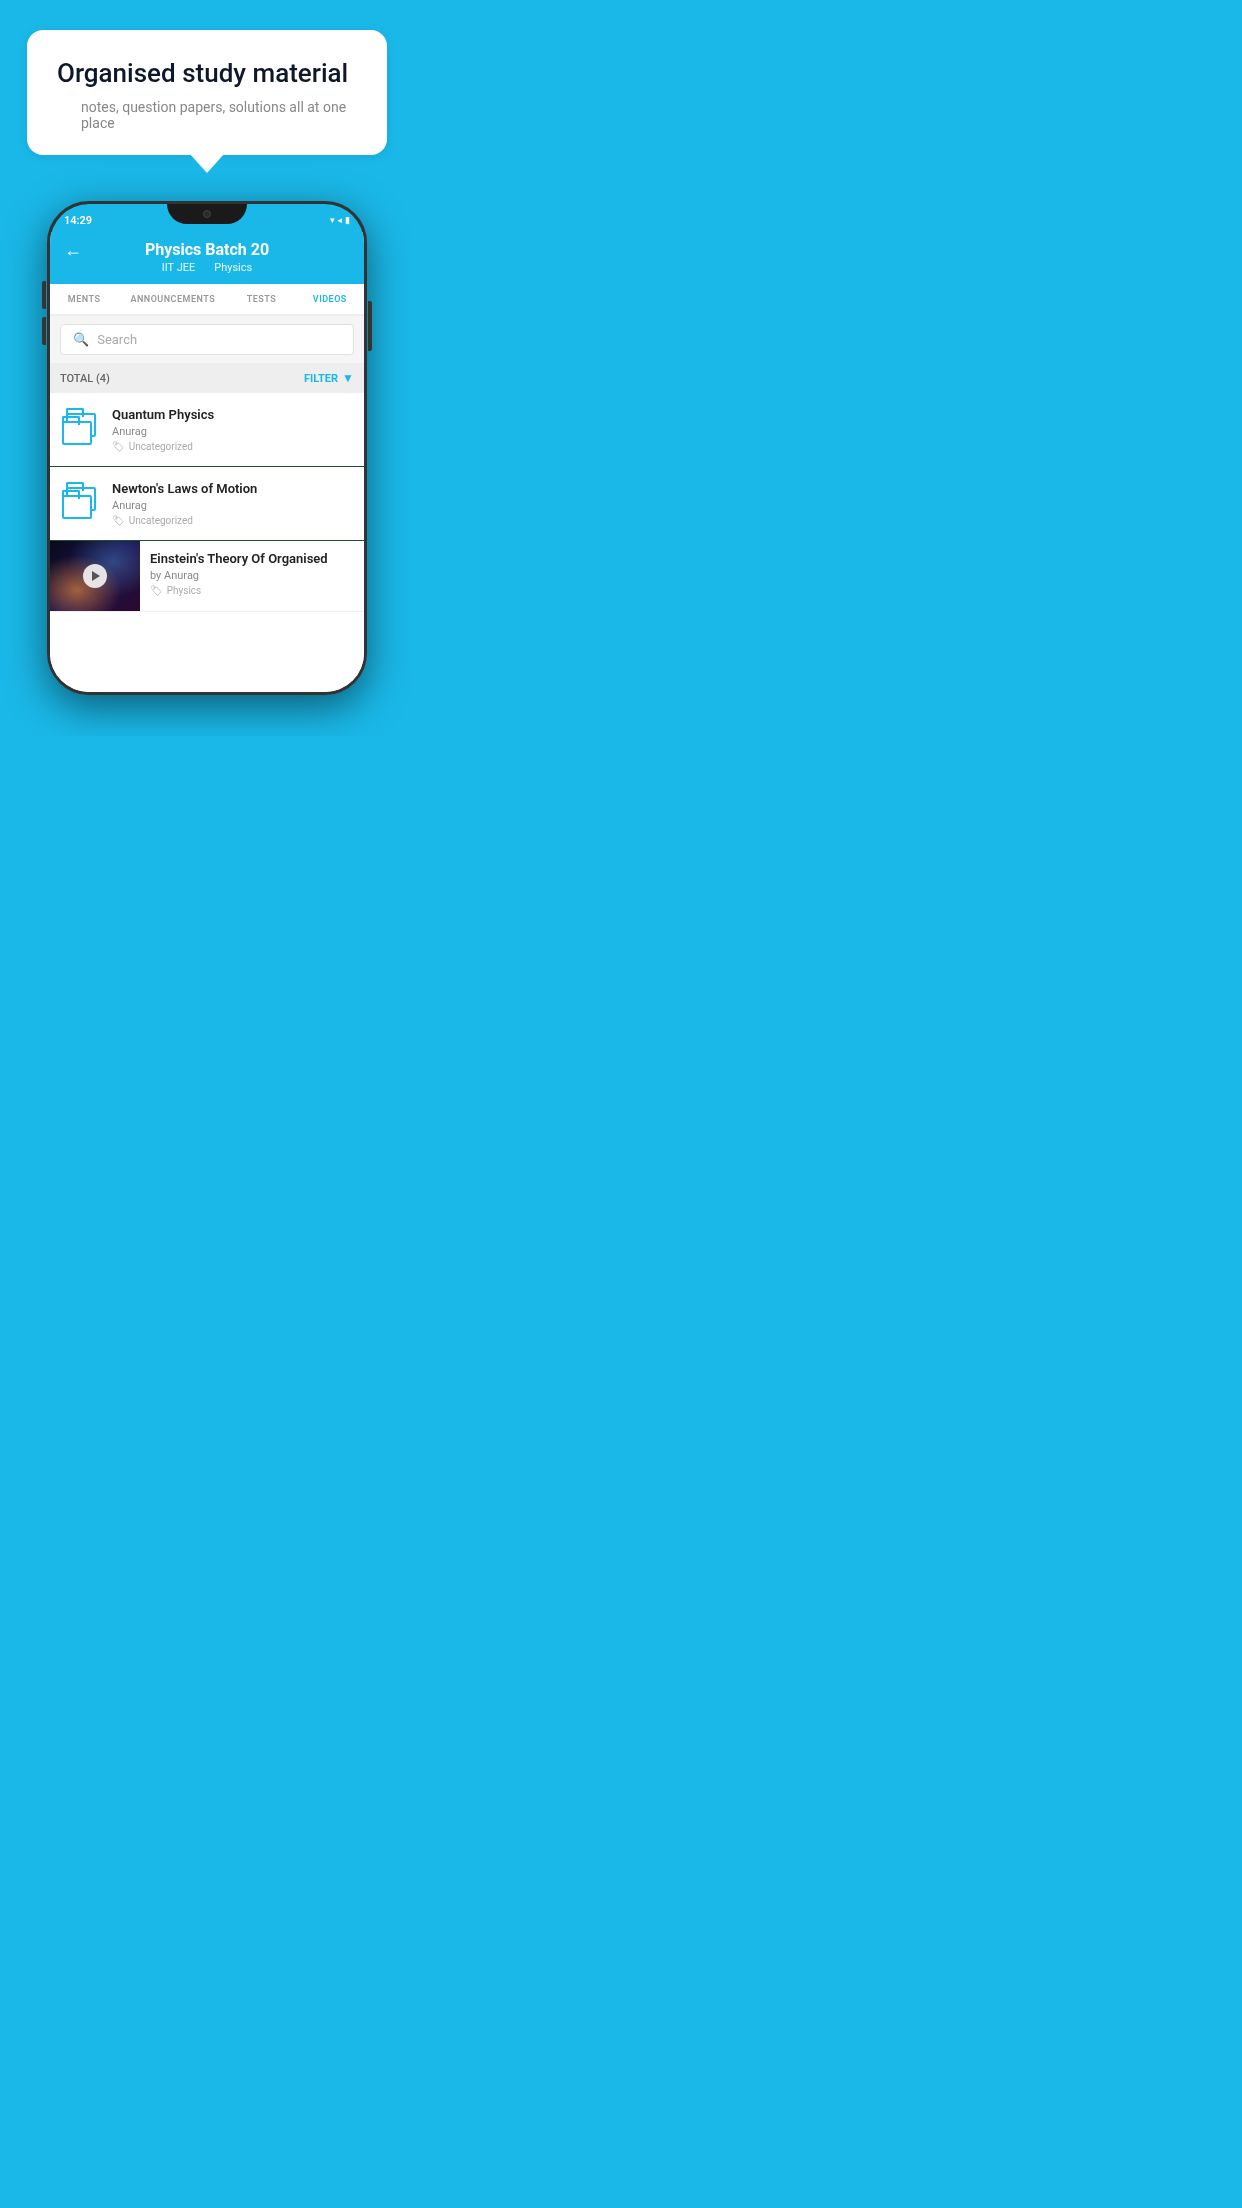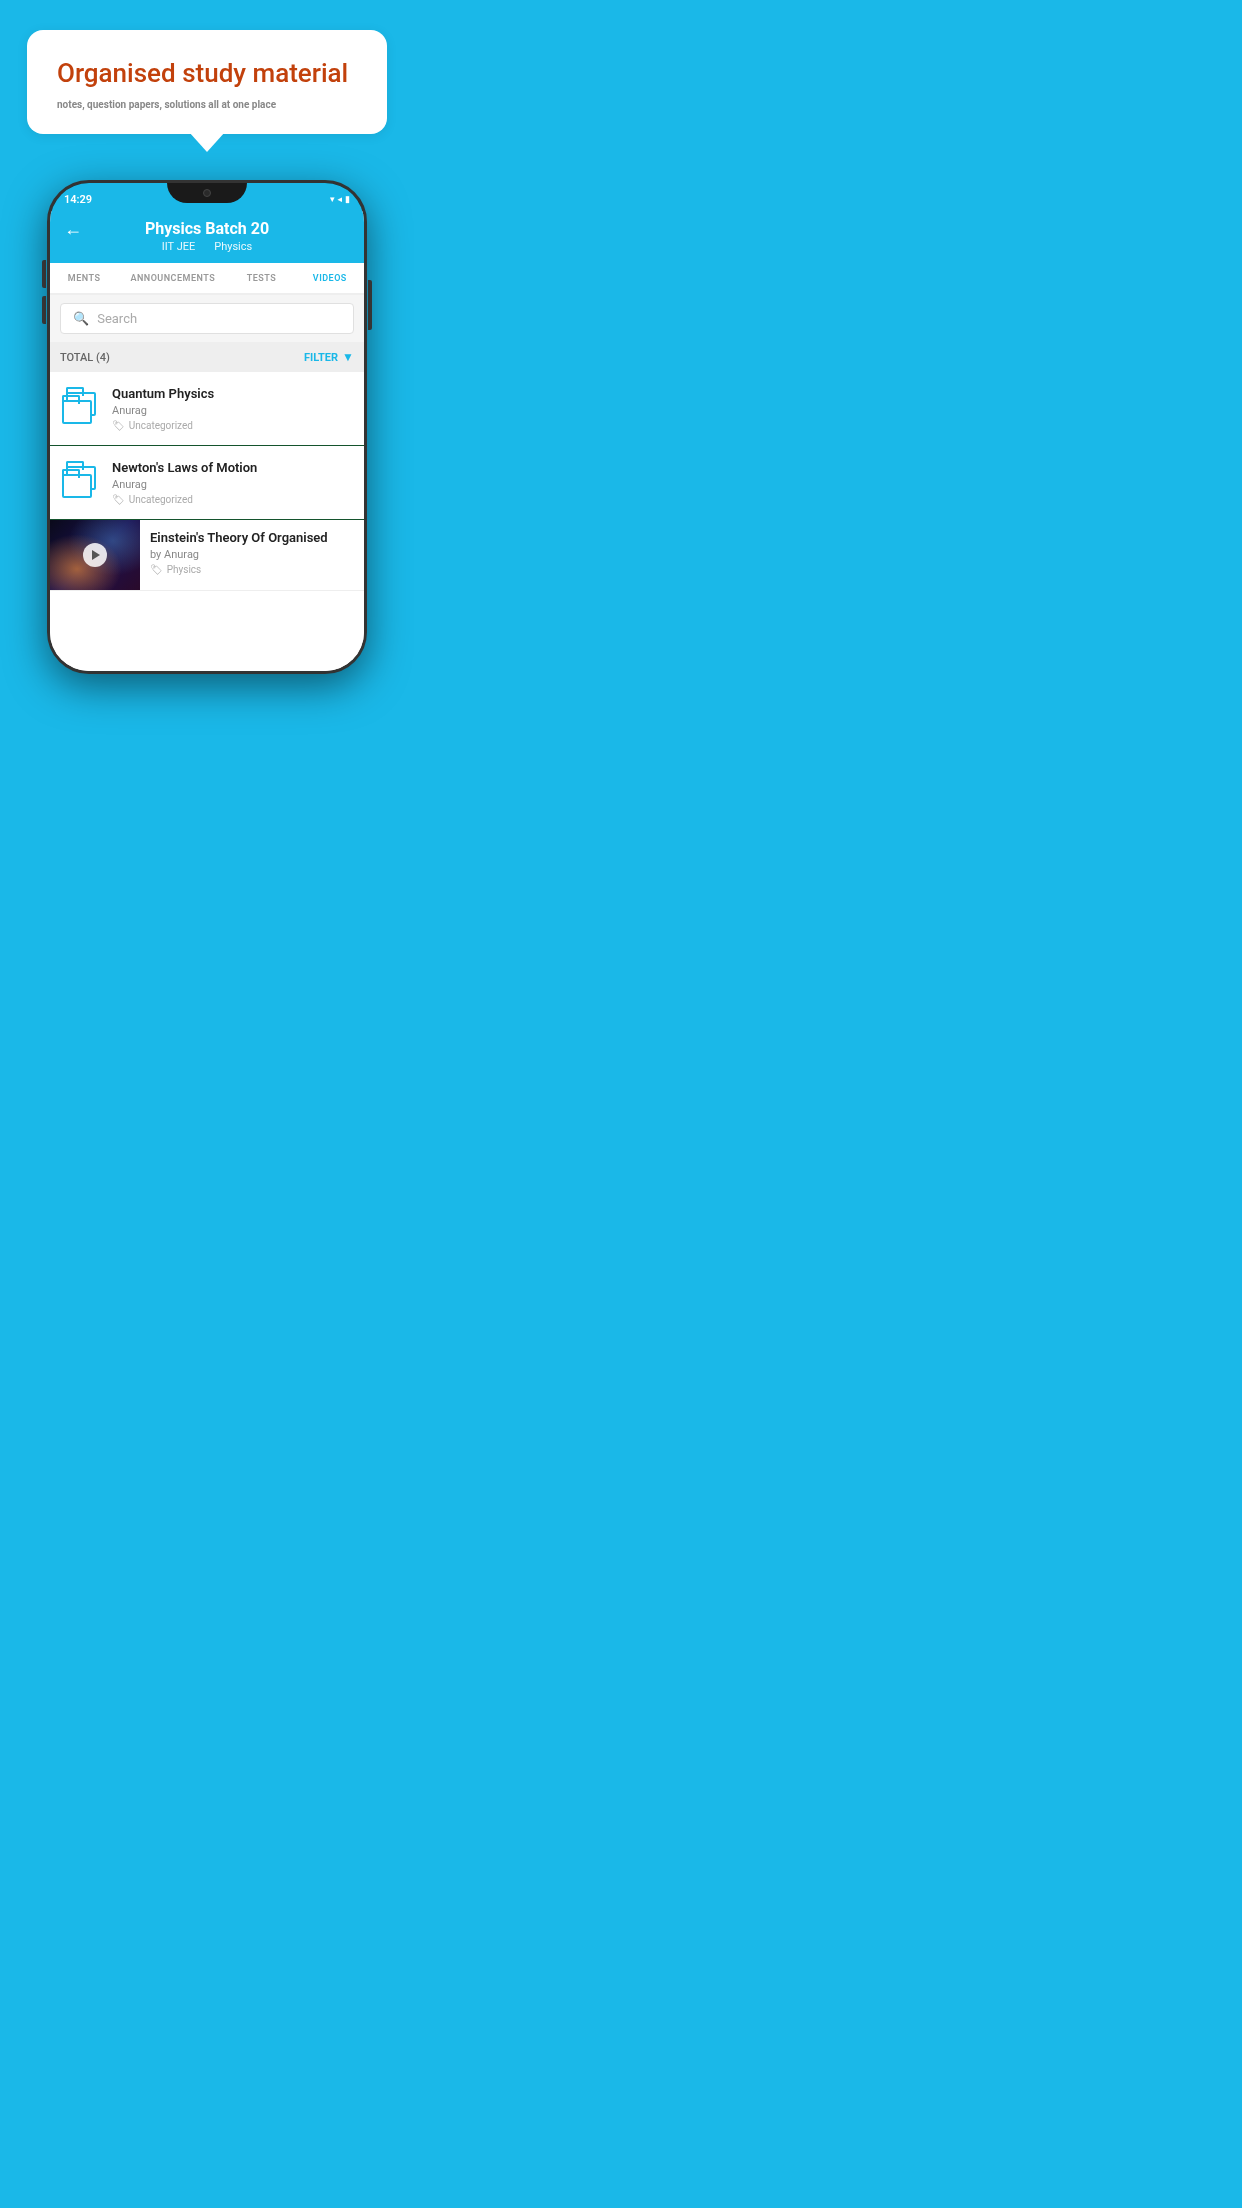--- a/index.html
+++ b/index.html
@@ -43,31 +43,32 @@
       left: 50%;
       transform: translateX(-50%);
       width: 0;
       height: 0;
       border-left: 18px solid transparent;
       border-right: 18px solid transparent;
       border-top: 20px solid white;
     }
 
     .bubble-title {
-      color: #c2410c;
+      color: #0f172a;
       font-size: 26px;
       font-weight: 500;
       line-height: 1.2;
       margin-bottom: 10px;
     }
 
     .bubble-subtitle {
       color: #888;
-      font-size: 10px;
-      font-weight: 700;
+      font-size: 14px;
+      font-weight: 400;
+      margin-left: 24px;
     }
 
     
     .phone-wrapper {
       margin-top: 36px;
       width: 320px;
       position: relative;
       flex-shrink: 0;
     }
 

